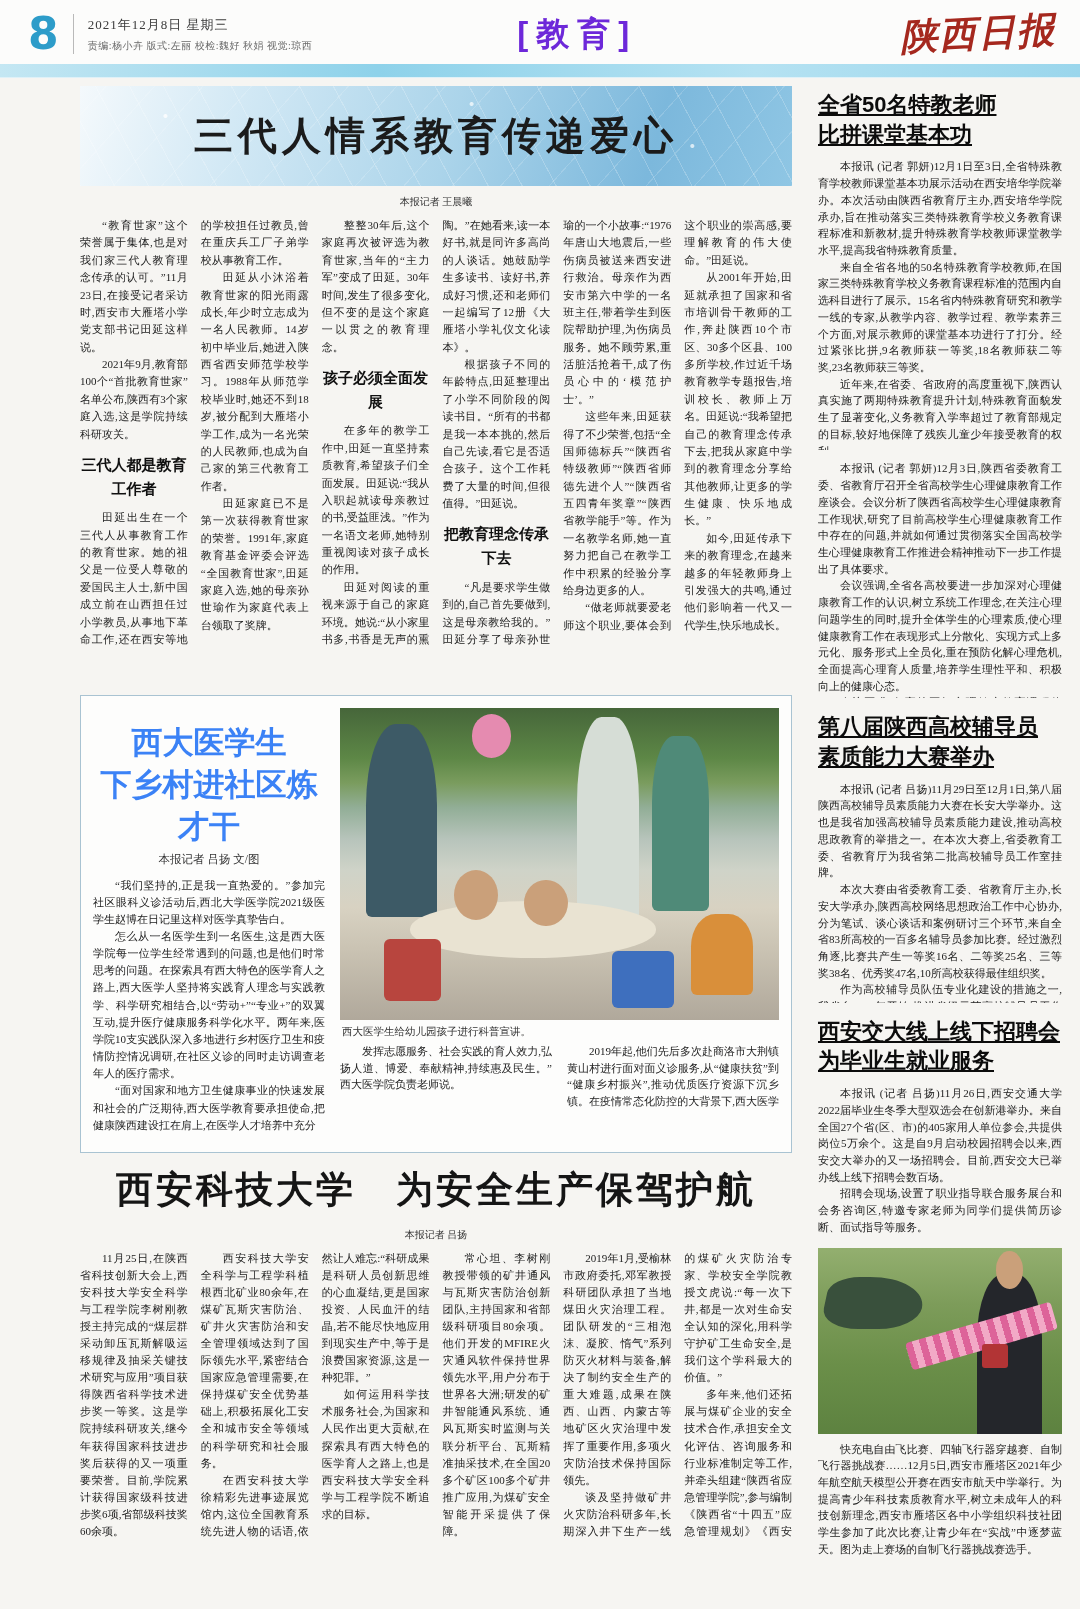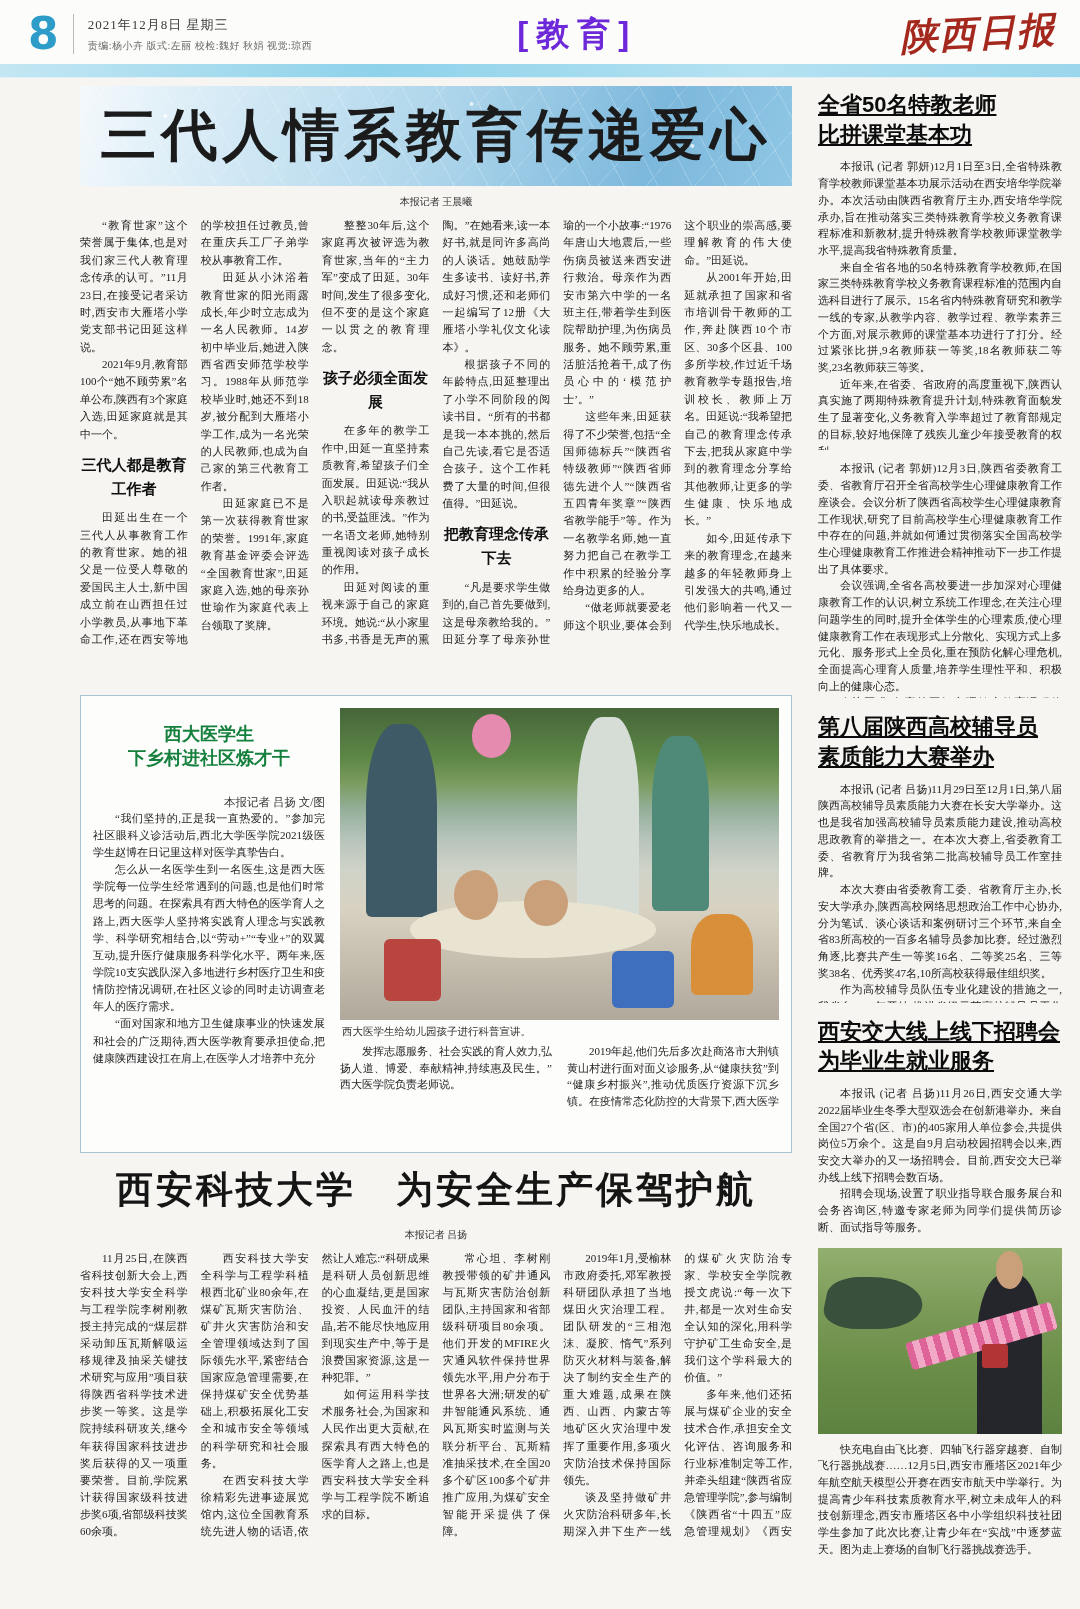--- a/index.html
+++ b/index.html
@@ -23,35 +23,35 @@
   .lead-banner{height:100px;position:relative;display:flex;align-items:center;justify-content:center;
     background:linear-gradient(105deg,#f4f9fc 0%,#d3e9f5 22%,#abd4ea 52%,#7cb8dc 80%,#8fc6e4 100%);overflow:hidden;}
   .lead-banner::before{content:"";position:absolute;inset:0;
     background:
       radial-gradient(circle at 12% 30%,rgba(255,255,255,.8) 1.5px,transparent 2.5px),
       radial-gradient(circle at 55% 18%,rgba(255,255,255,.7) 1.5px,transparent 2.5px),
       radial-gradient(circle at 86% 60%,rgba(255,255,255,.7) 1.5px,transparent 2.5px),
       repeating-linear-gradient(62deg,rgba(255,255,255,.22) 0 1px,transparent 1px 30px),
       repeating-linear-gradient(-48deg,rgba(255,255,255,.16) 0 1px,transparent 1px 36px);}
   .lead-headline{position:relative;font-family:"Liberation Sans","DejaVu Sans",sans-serif;
-    font-size:56px;font-weight:900;color:#1b1b1b;letter-spacing:5px;}
+    font-size:39px;font-weight:900;color:#1b1b1b;letter-spacing:5px;}
   .byline{text-align:center;font-size:10px;color:#333;padding:9px 0 8px;}
   .lead-body{column-count:6;column-gap:13px;height:468px;overflow:hidden;
     font-size:11px;line-height:1.58;text-align:justify;}
   .lead-body p,.side-body p,.feature-left-text p,.feature-right-text p,.bottom-body p{
     margin:0;text-indent:2em;}
   .crosshead{font-family:"Liberation Sans","DejaVu Sans",sans-serif;font-size:15px;font-weight:bold;
     text-align:center;margin:10px 0 9px;color:#101010;text-indent:0;}
   
   .feature-box{margin-top:10px;border:1px solid #a9c3d2;background:#fdfdfc;
     padding:12px;height:432px;display:grid;grid-template-columns:232px 1fr;gap:15px;}
   .feature-left{display:flex;flex-direction:column;overflow:hidden;}
-  .feature-head{font-family:"Liberation Sans","DejaVu Sans",sans-serif;font-size:18px;font-weight:800;
-    text-align:center;line-height:1.35;white-space:pre-line;margin:14px 0 24px;color:#15803d;}
-  .feature-byline{text-align:right;font-size:11.5px;color:#333;}
+  .feature-head{font-family:"Liberation Sans","DejaVu Sans",sans-serif;font-size:31px;font-weight:800;
+    text-align:center;line-height:1.35;white-space:pre-line;margin:14px 0 4px;color:#3b82f6;}
+  .feature-byline{text-align:center;font-size:11.5px;color:#333;margin-bottom:10px;}
   .feature-left-text{font-size:11px;line-height:1.56;text-align:justify;overflow:hidden;flex:1;}
   .photo{position:relative;overflow:hidden;}
   .ph{position:absolute;}
   .feature-photo{height:312px;
     background:linear-gradient(180deg,#46663a 0%,#5d8746 16%,#7a9c5e 24%,#92ae97 32%,#b7c4bb 42%,#cfd3c8 52%,#d8d2c2 64%,#c9c2b2 78%,#b0a89b 100%);}
   .feature-caption{font-size:10.5px;color:#333;padding:5px 2px 4px;}
   .feature-right-text{column-count:2;column-gap:15px;font-size:11px;line-height:1.5;
     height:82px;overflow:hidden;text-align:justify;}
   
   .bottom-article{margin-top:12px;}
@@ -89,21 +89,21 @@
 
   <main>
 
     <article>
       <div class="lead-banner">
         <h1 class="lead-headline">三代人情系教育传递爱心</h1>
       </div>
       <div class="byline">本报记者  王晨曦</div>
       <div class="lead-body">
           <p>“教育世家”这个荣誉属于集体,也是对我们家三代人教育理念传承的认可。”11月23日,在接受记者采访时,西安市大雁塔小学党支部书记田延这样说。</p>
-          <p>2021年9月,教育部100个“她不顾劳累”名单公布,陕西有3个家庭入选,田延家庭就是其中一个。</p>
+          <p>2021年9月,教育部100个“首批教育世家”名单公布,陕西有3个家庭入选,这是学院持续科研攻关。</p>
           <h4 class="crosshead">三代人都是教育工作者</h4>
           <p>田延出生在一个三代人从事教育工作的教育世家。她的祖父是一位受人尊敬的爱国民主人士,新中国成立前在山西担任过小学教员,从事地下革命工作,还在西安等地的学校担任过教员,曾在重庆兵工厂子弟学校从事教育工作。</p>
           <p>田延从小沐浴着教育世家的阳光雨露成长,年少时立志成为一名人民教师。14岁初中毕业后,她进入陕西省西安师范学校学习。1988年从师范学校毕业时,她还不到18岁,被分配到大雁塔小学工作,成为一名光荣的人民教师,也成为自己家的第三代教育工作者。</p>
           <p>田延家庭已不是第一次获得教育世家的荣誉。1991年,家庭教育基金评委会评选“全国教育世家”,田延家庭入选,她的母亲孙世瑜作为家庭代表上台领取了奖牌。</p>
           <p>整整30年后,这个家庭再次被评选为教育世家,当年的“主力军”变成了田延。30年时间,发生了很多变化,但不变的是这个家庭一以贯之的教育理念。</p>
           <h4 class="crosshead">孩子必须全面发展</h4>
           <p>在多年的教学工作中,田延一直坚持素质教育,希望孩子们全面发展。田延说:“我从入职起就读母亲教过的书,受益匪浅。”作为一名语文老师,她特别重视阅读对孩子成长的作用。</p>
           <p>田延对阅读的重视来源于自己的家庭环境。她说:“从小家里书多,书香是无声的熏陶。”在她看来,读一本好书,就是同许多高尚的人谈话。她鼓励学生多读书、读好书,养成好习惯,还和老师们一起编写了12册《大雁塔小学礼仪文化读本》。</p>
           <p>根据孩子不同的年龄特点,田延整理出了小学不同阶段的阅读书目。“所有的书都是我一本本挑的,然后自己先读,看它是否适合孩子。这个工作耗费了大量的时间,但很值得。”田延说。</p>
           <h4 class="crosshead">把教育理念传承下去</h4>

